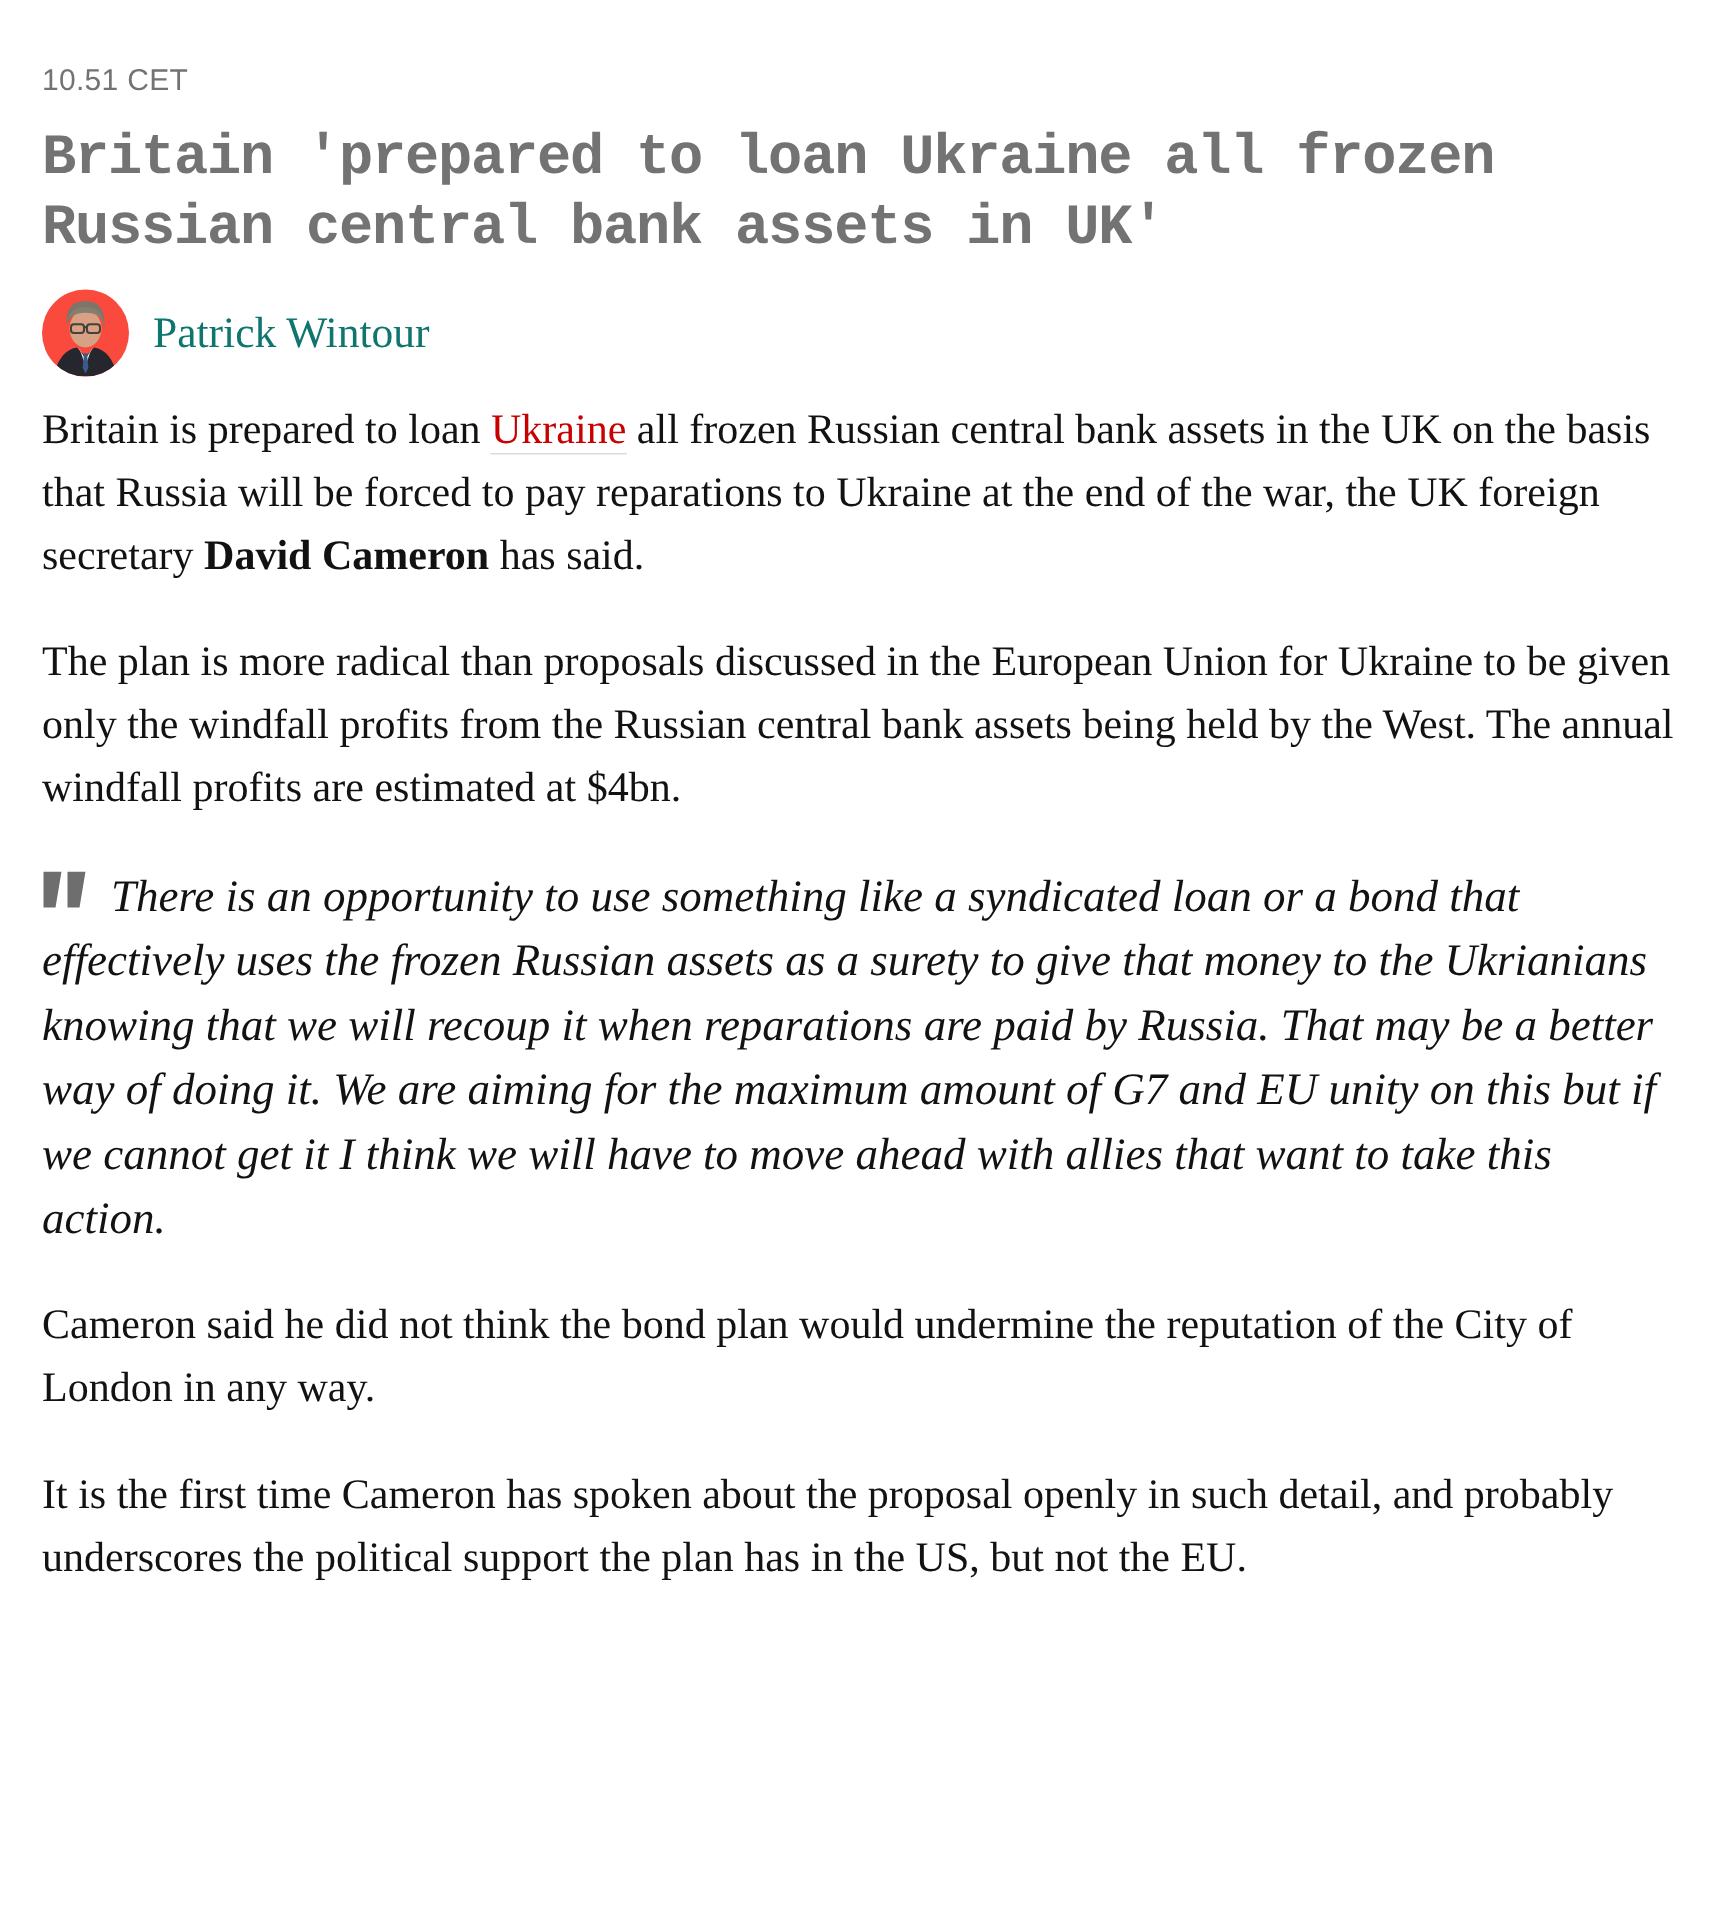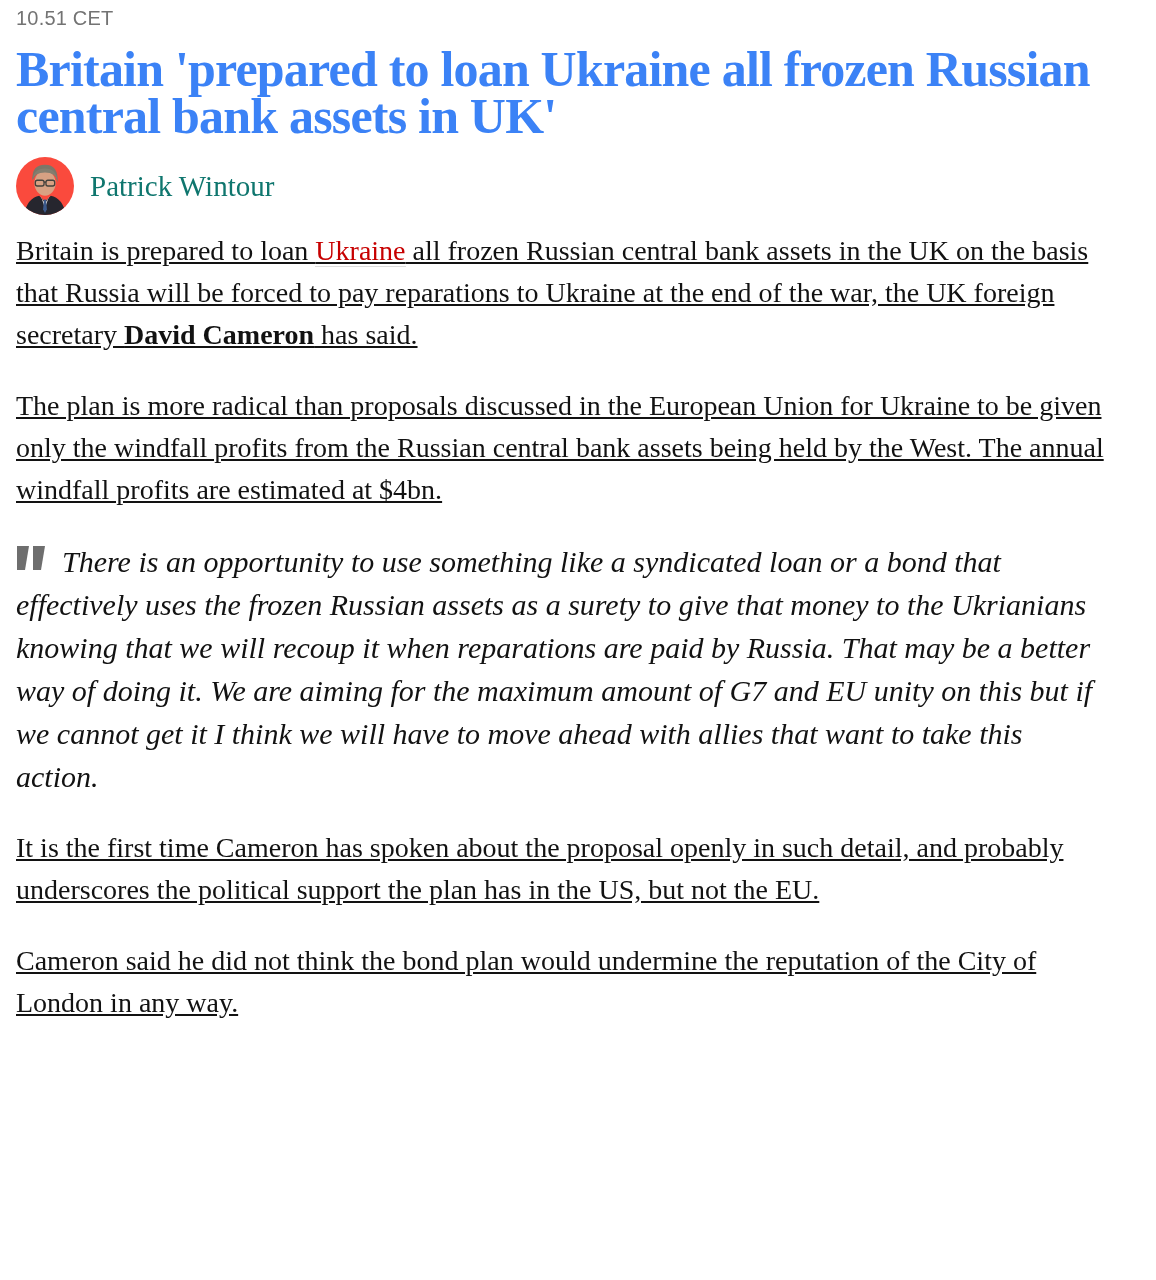--- a/index.html
+++ b/index.html
@@ -5,38 +5,39 @@
   * { margin: 0; padding: 0; box-sizing: border-box; }
   html, body {
     background: #ffffff;
     width: 1156px;
     height: 1280px;
     overflow: hidden;
     font-family: "Liberation Serif", serif;
     color: #121212;
   }
   .article {
-    padding: 6px 24px 0 16px;
+    padding: 6px 24px 0 28px;
     max-width: 1156px;
+    margin-top: 36px;
   }
   .timestamp {
     font-family: "Liberation Sans", sans-serif;
     font-size: 20px;
     line-height: 24px;
     color: #737373;
     letter-spacing: 0.2px;
   }
   h1.headline {
     margin-top: 16px;
-    font-family: Liberation Serif, serif;
+    font-family: Liberation Mono, monospace;
     font-weight: 700;
-    font-size: 50px;
+    font-size: 38px;
     line-height: 47px;
     letter-spacing: -0.8px;
-    color: #3b82f6;
+    color: #737373;
     max-width: 1080px;
   }
   .byline {
     margin-top: 17px;
     margin-bottom: 15px;
     display: flex;
     align-items: center;
     gap: 16px;
     cursor: pointer;
   }
@@ -54,21 +55,20 @@
     font-size: 29px;
     line-height: 34px;
     color: #0f766e;
   }
   .body-copy p {
     font-size: 28px;
     line-height: 42px;
     margin-bottom: 29px;
     max-width: 1090px;
     color: #121212;
-    text-decoration: underline;
   }
   .body-copy p:last-child { margin-bottom: 0; }
   a.inline-link, .inline-link {
     color: #c70000;
     text-decoration: none;
     border-bottom: 1px solid #dcdcdc;
     cursor: pointer;
   }
   .bold-name { font-weight: 700; }
   blockquote.pull-quote {
@@ -121,18 +121,18 @@
 
 
     <p>The plan is more radical than proposals discussed in the European Union for Ukraine to be given only the windfall profits from the Russian central bank assets being held by the West. The annual windfall profits are estimated at $4bn.</p>
 
 
     <blockquote class="pull-quote"><span class="quote-icon"><svg width="36" height="25" viewBox="0 0 36 25" xmlns="http://www.w3.org/2000/svg">
             <path d="M1 0 H13 L9 24 H1 Z" fill="#6e6e6e"></path>
             <path d="M17 0 H29 L25 24 H17 Z" fill="#6e6e6e"></path>
           </svg></span><span>There is an opportunity to use something like a syndicated loan or a bond that effectively uses the frozen Russian assets as a surety to give that money to the Ukrianians knowing that we will recoup it when reparations are paid by Russia. That may be a better way of doing it. We are aiming for the maximum amount of G7 and EU unity on this but if we cannot get it I think we will have to move ahead with allies that want to take this action.</span></blockquote>
 
+    <p>Cameron said he did not think the bond plan would undermine the reputation of the City of London in any way.</p>
+
     <p>It is the first time Cameron has spoken about the proposal openly in such detail, and probably underscores the political support the plan has in the US, but not the EU.</p>
-
-    <p>Cameron said he did not think the bond plan would undermine the reputation of the City of London in any way.</p>
 
   </div>
 </div>
 
 </body></html>

